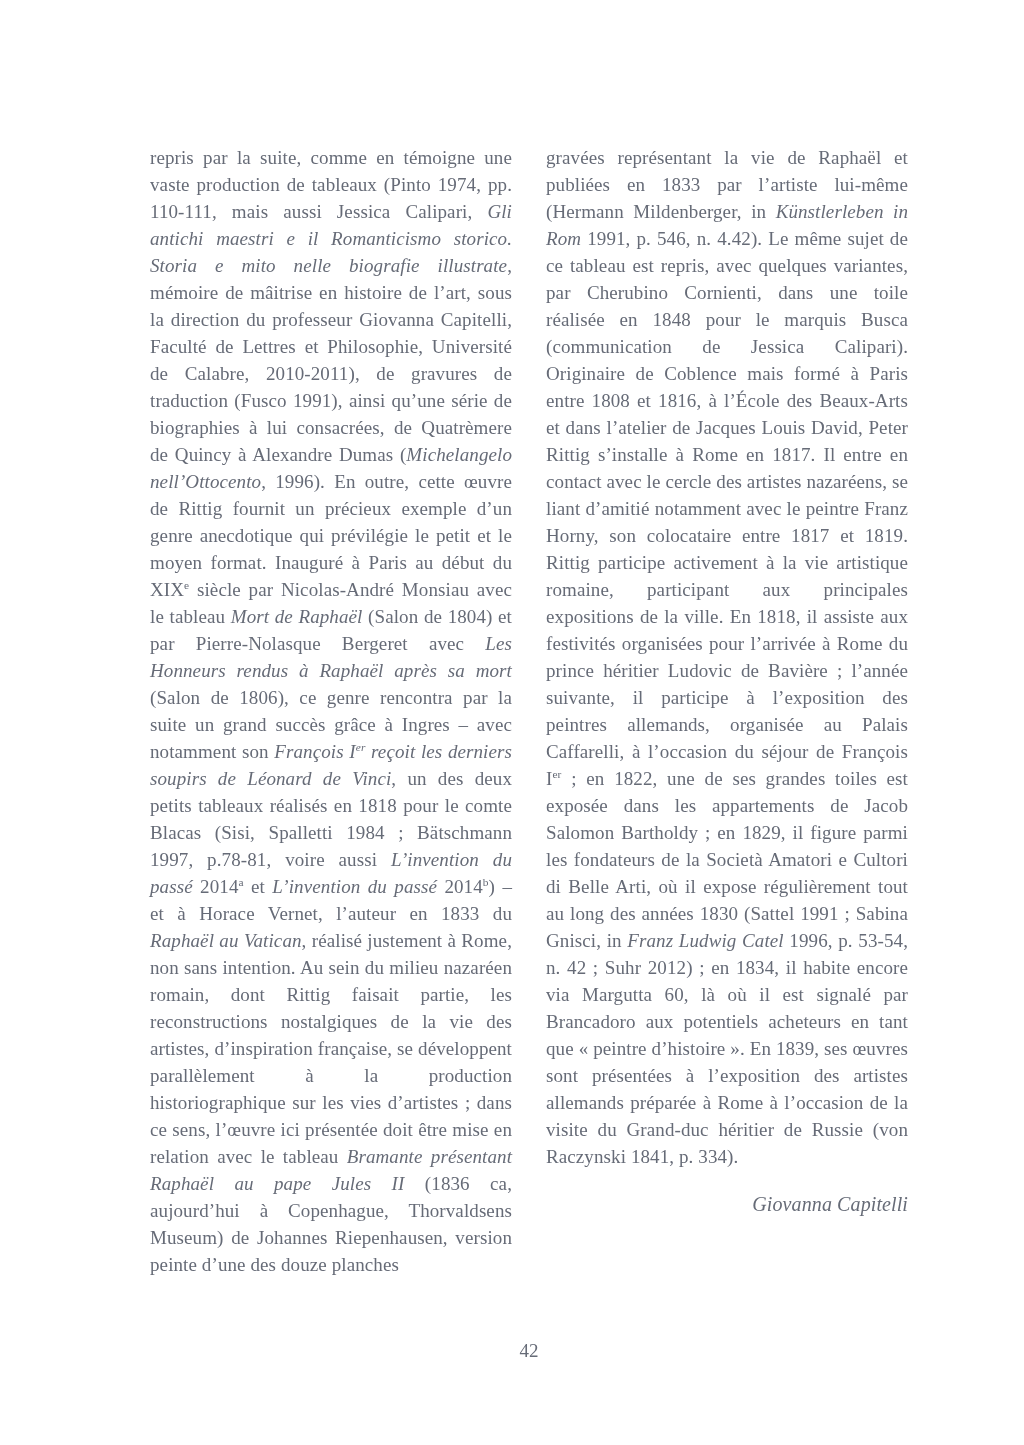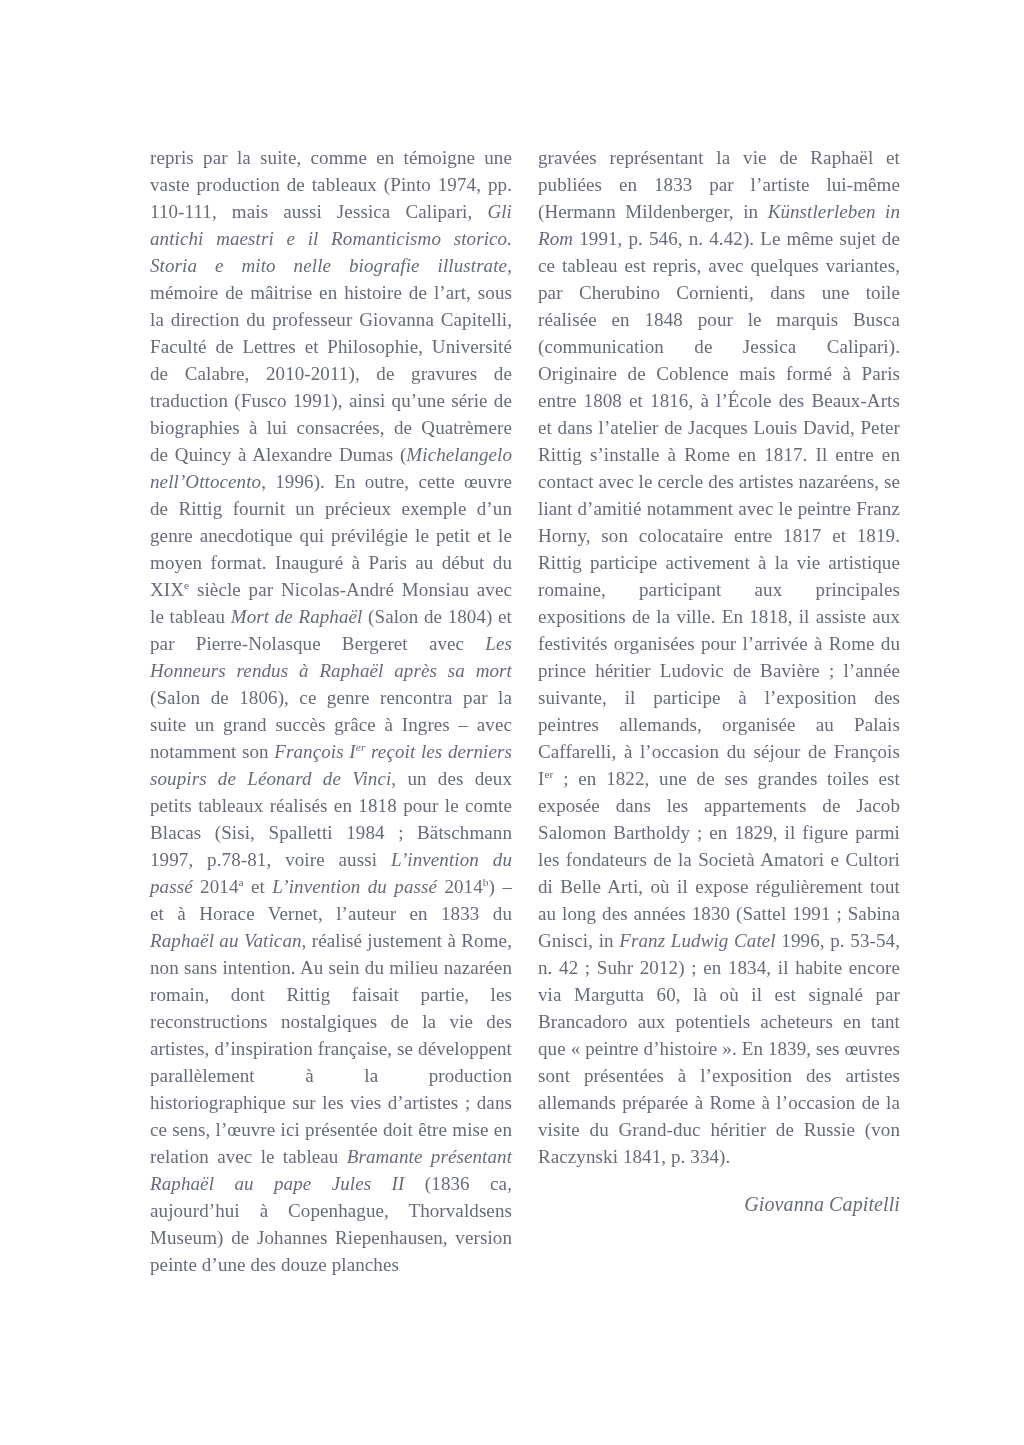--- a/index.html
+++ b/index.html
@@ -15,21 +15,21 @@
     font-family: "Liberation Serif", serif;
     color: #666b77;
     overflow: hidden;
   }
   .columns {
     position: absolute;
     left: 150px;
     top: 144px;
     width: 758px;
     display: flex;
-    gap: 26px;
+    gap: 34px;
   }
   .column {
     width: 362px;
     font-size: 19px;
     line-height: 27px;
     text-align: justify;
     letter-spacing: 0.1px;
   }
   .column sup {
     font-size: 0.6em;
@@ -60,13 +60,14 @@
 <body>
 
 <div class="page">
   <div class="columns">
     <div class="column"><span>repris par la suite, comme en témoigne une vaste production de tableaux (Pinto 1974, pp. 110-111, mais aussi Jessica Calipari, </span><span class="it">Gli antichi maestri e il Romanticismo storico. Storia e mito nelle biografie illustrate</span><span>, mémoire de mâitrise en histoire de l’art, sous la direction du professeur Giovanna Capitelli, Faculté de Lettres et Philosophie, Université de Calabre, 2010-2011), de gravures de traduction (Fusco 1991), ainsi qu’une série de biographies à lui consacrées, de Quatrèmere de Quincy à Alexandre Dumas (</span><span class="it">Michelangelo nell’Ottocento</span><span>, 1996). En outre, cette œuvre de Rittig fournit un précieux exemple d’un genre anecdotique qui prévilégie le petit et le moyen format. Inauguré à Paris au début du XIX</span><sup>e</sup><span> siècle par Nicolas-André Monsiau avec le tableau </span><span class="it">Mort de Raphaël</span><span> (Salon de 1804) et par Pierre-Nolasque Bergeret avec </span><span class="it">Les Honneurs rendus à Raphaël après sa mort</span><span> (Salon de 1806), ce genre rencontra par la suite un grand succès grâce à Ingres – avec notamment son </span><span class="it">François I</span><sup class="it">er</sup><span class="it"> reçoit les derniers soupirs de Léonard de Vinci</span><span>, un des deux petits tableaux réalisés en 1818 pour le comte Blacas (Sisi, Spalletti 1984 ; Bätschmann 1997, p.78-81, voire aussi </span><span class="it">L’invention du passé</span><span> 2014</span><sup>a</sup><span> et </span><span class="it">L’invention du passé</span><span> 2014</span><sup>b</sup><span>) – et à Horace Vernet, l’auteur en 1833 du </span><span class="it">Raphaël au Vatican</span><span>, réalisé justement à Rome, non sans intention. Au sein du milieu nazaréen romain, dont Rittig faisait partie, les reconstructions nostalgiques de la vie des artistes, d’inspiration française, se développent parallèlement à la production historiographique sur les vies d’artistes ; dans ce sens, l’œuvre ici présentée doit être mise en relation avec le tableau </span><span class="it">Bramante présentant Raphaël au pape Jules II</span><span> (1836 ca, aujourd’hui à Copenhague, Thorvaldsens Museum) de Johannes Riepenhausen, version peinte d’une des douze planches</span></div>
     <div class="column">
       <span><span>gravées représentant la vie de Raphaël et publiées en 1833 par l’artiste lui-même (Hermann Mildenberger, in </span><span class="it">Künstlerleben in Rom</span><span> 1991, p. 546, n. 4.42). Le même sujet de ce tableau est repris, avec quelques variantes, par Cherubino Cornienti, dans une toile réalisée en 1848 pour le marquis Busca (communication de Jessica Calipari). Originaire de Coblence mais formé à Paris entre 1808 et 1816, à l’École des Beaux-Arts et dans l’atelier de Jacques Louis David, Peter Rittig s’installe à Rome en 1817. Il entre en contact avec le cercle des artistes nazaréens, se liant d’amitié notamment avec le peintre Franz Horny, son colocataire entre 1817 et 1819. Rittig participe activement à la vie artistique romaine, participant aux principales expositions de la ville. En 1818, il assiste aux festivités organisées pour l’arrivée à Rome du prince héritier Ludovic de Bavière ; l’année suivante, il participe à l’exposition des peintres allemands, organisée au Palais Caffarelli, à l’occasion du séjour de François I</span><sup>er</sup><span> ; en 1822, une de ses grandes toiles est exposée dans les appartements de Jacob Salomon Bartholdy ; en 1829, il figure parmi les fondateurs de la Società Amatori e Cultori di Belle Arti, où il expose régulièrement tout au long des années 1830 (Sattel 1991 ; Sabina Gnisci, in </span><span class="it">Franz Ludwig Catel</span><span> 1996, p. 53-54, n. 42 ; Suhr 2012) ; en 1834, il habite encore via Margutta 60, là où il est signalé par Brancadoro aux potentiels acheteurs en tant que « peintre d’histoire ». En 1839, ses œuvres sont présentées à l’exposition des artistes allemands préparée à Rome à l’occasion de la visite du Grand-duc héritier de Russie (von Raczynski 1841, p. 334).</span></span>
       <div class="signature">Giovanna Capitelli</div>
     </div>
   </div>
+  <div class="page-number">42</div>
 </div>
 
 </body></html>

